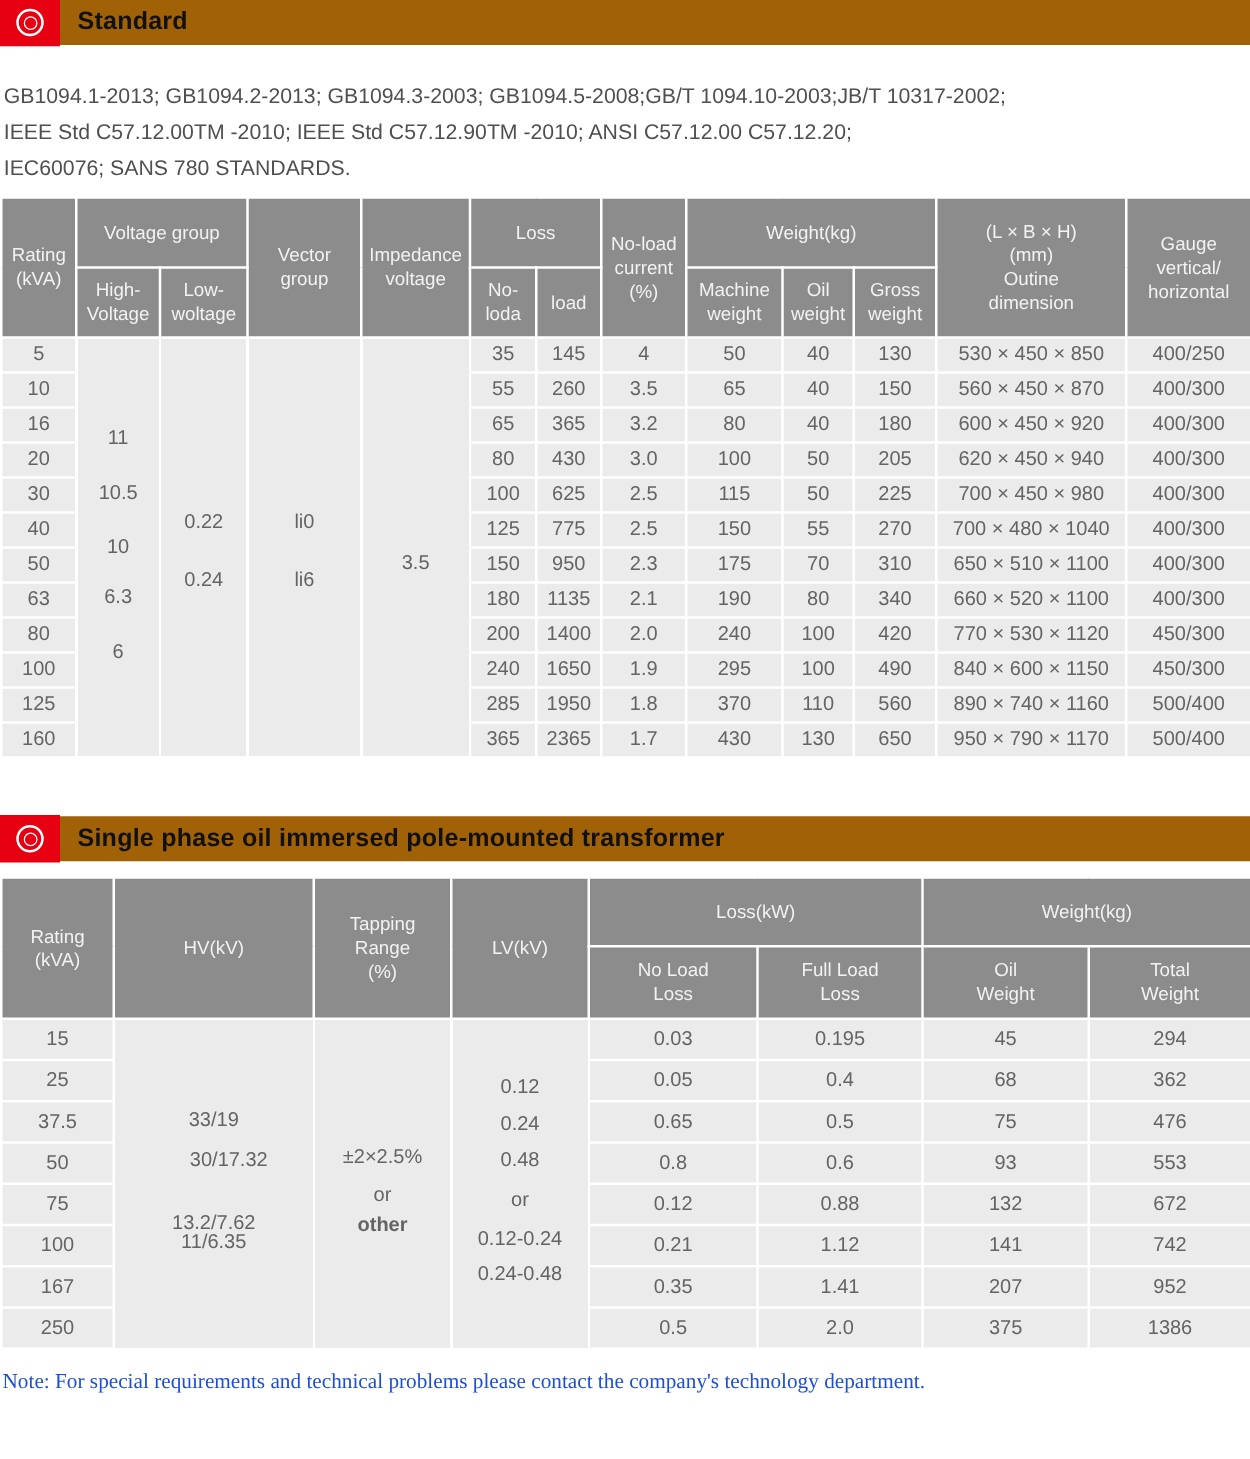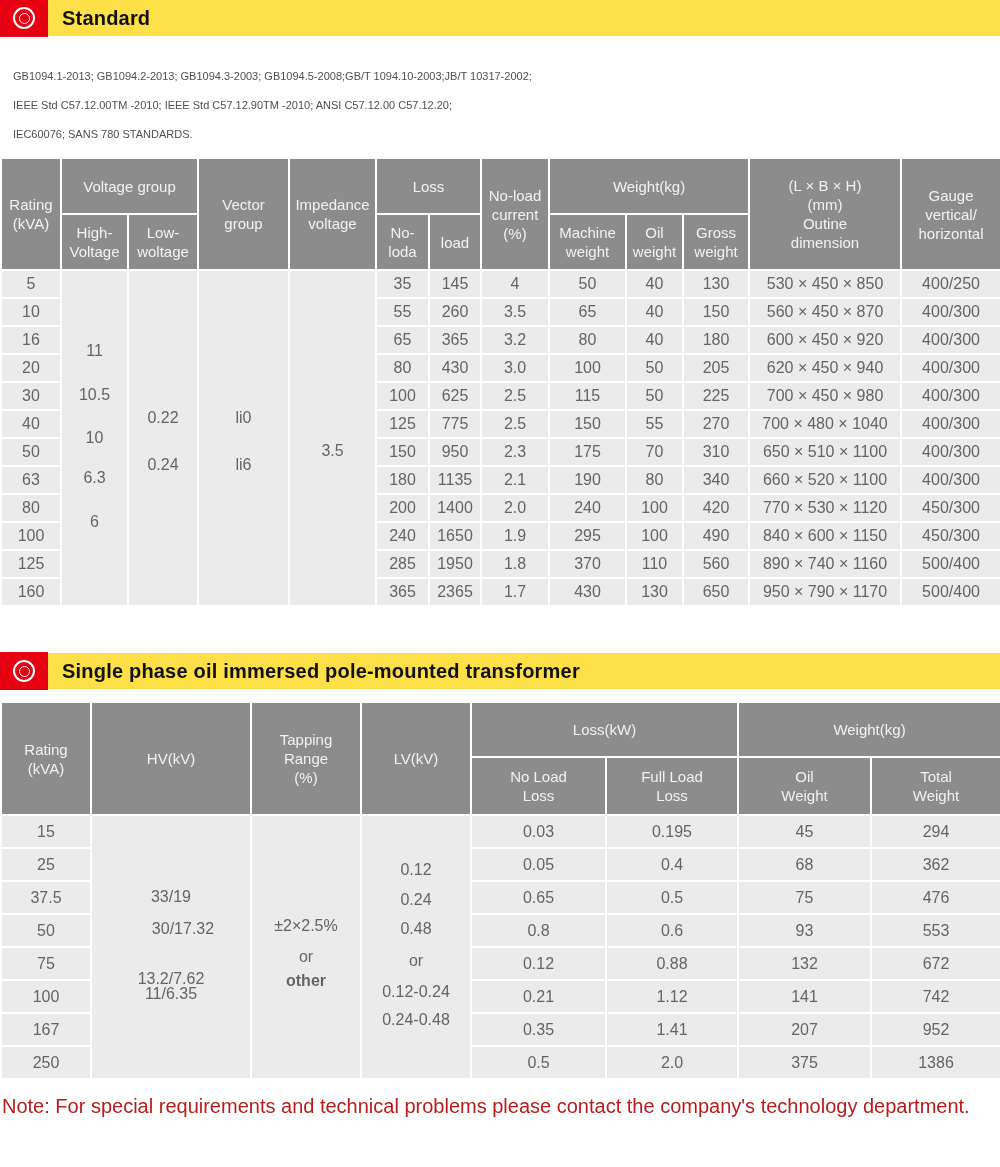--- a/index.html
+++ b/index.html
@@ -10,21 +10,21 @@
     font-family: "Liberation Sans", sans-serif;
     background: #ffffff;
     position: relative;
     overflow: hidden;
   }
 
   
   .bar {
     position: relative;
     height: 36px;
-    background: #fde047;
+    background: #a16207;
     padding-left: 47px;
   }
   .bar .icon {
     position: absolute; left: 0; top: -1px;
     width: 48px; height: 38px;
     background: #e60012;
     display: flex; align-items: center; justify-content: center;
   }
   .bar .icon .ring-outer {
     width: 22px; height: 22px; border: 2px solid #ffffff; border-radius: 50%;
@@ -35,22 +35,22 @@
   }
   .bar .title {
     position: absolute; left: 62px; top: 50%; transform: translateY(-50%);
     font-size: 20px; font-weight: bold; color: #111111;
     letter-spacing: 0.2px;
   }
 
   
   .standards {
     margin: 26px 0 0 0;
-    padding: 0 13px;
-    font-size: 11px; color: #4f4f4f; line-height: 29px;
+    padding: 0 3px;
+    font-size: 17px; color: #4f4f4f; line-height: 29px;
   }
 
   
   table {
     border-collapse: collapse;
     table-layout: fixed;
     width: 1000px;
   }
   th, td { border: 2px solid #ffffff; }
   thead th {
@@ -88,21 +88,21 @@
   #table2 { margin-top: 12px; }
   #table2 thead tr.h1 th { height: 55px; }
   #table2 thead tr.h2 th { height: 58px; }
   #table2 tbody tr { height: 33px; }
 
   #bar2 { margin-top: 18px; }
 
   .note {
     margin-top: 15px;
     padding: 0 2px;
-    font-size: 20px; color: #b91c1c;
+    font-size: 17px; color: #1d4ed8; font-family: Liberation Serif, serif;
   }
 </style>
 </head>
 <body>
 
 <div class="page">
 
   <div class="bar" id="bar1">
     <div class="icon">
       <div class="ring-outer">

